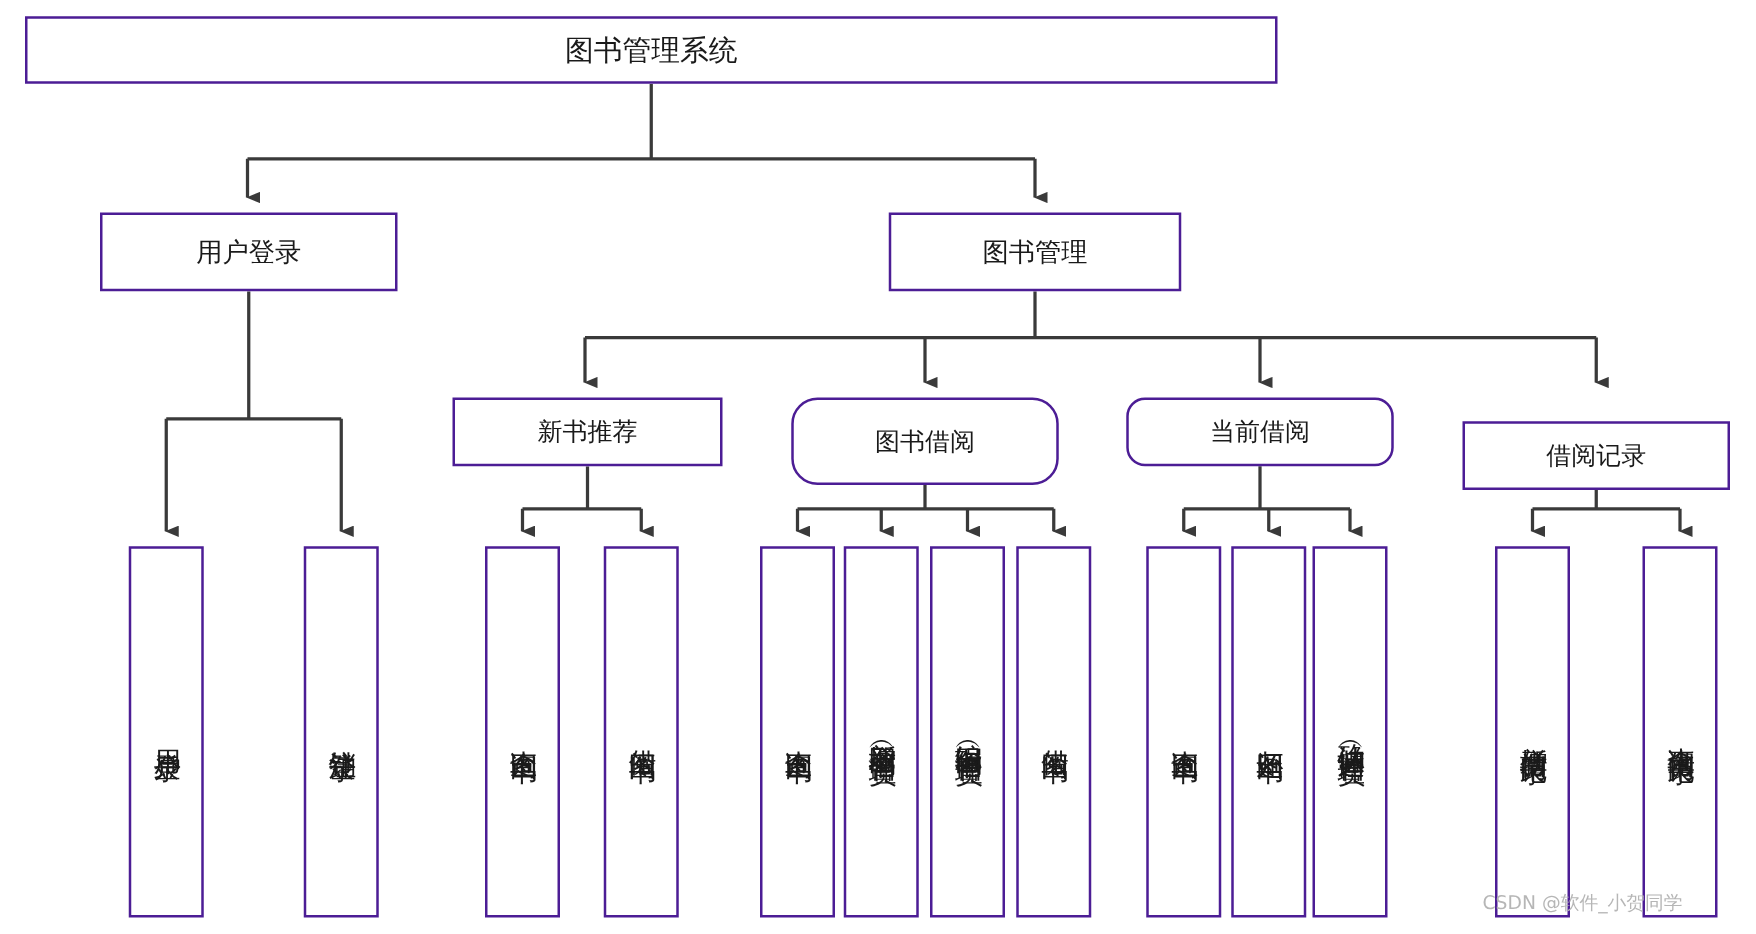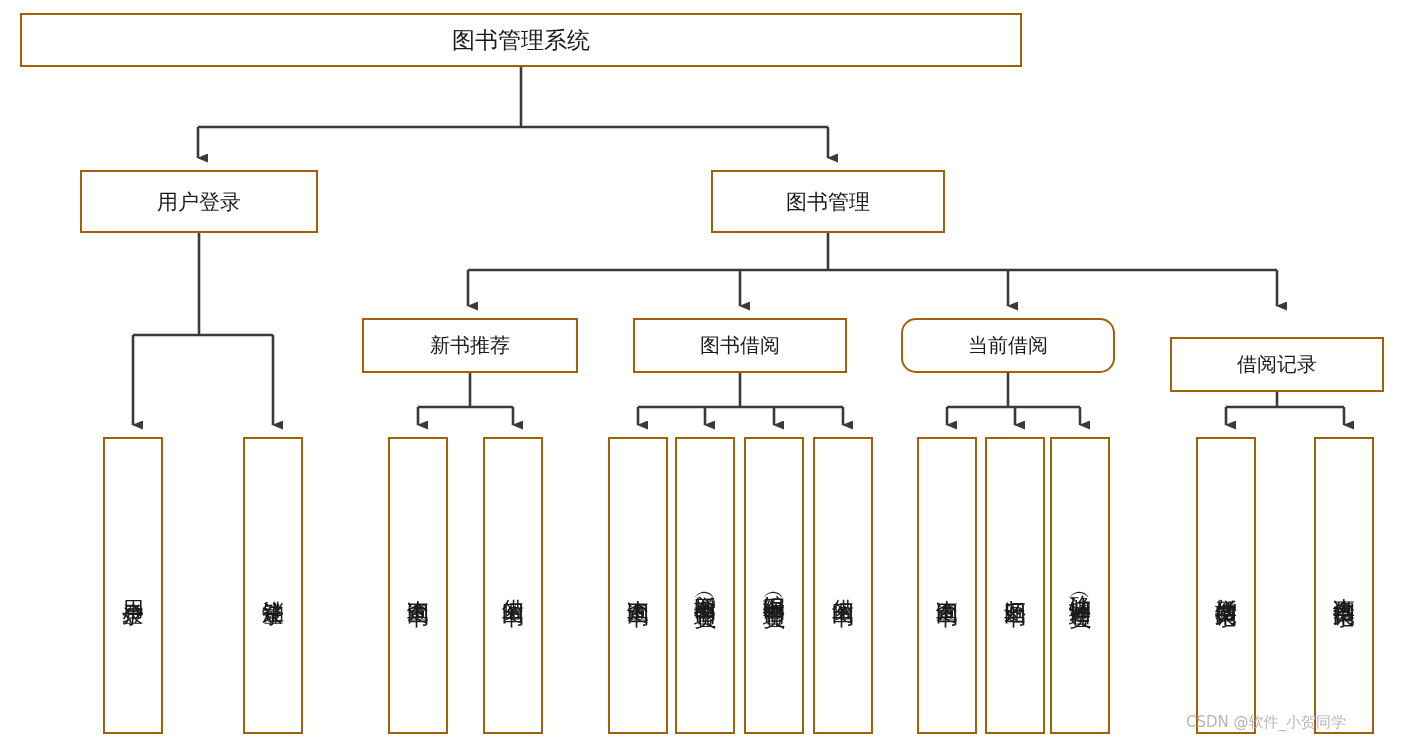--- a/index.html
+++ b/index.html
@@ -11,21 +11,21 @@
     position: relative;
     width: 1405px;
     height: 747px;
     background: #ffffff;
     font-family: "DejaVu Sans", "Liberation Sans", sans-serif;
     overflow: hidden;
   }
   .node {
     position: absolute;
     box-sizing: border-box;
-    border: 2px solid #a16207;
+    border: 2px solid #4c1d95;
     background: #ffffff;
     color: #1a1a1a;
     display: flex;
     align-items: center;
     justify-content: center;
     text-align: center;
   }
   .node.root {
     font-size: 23px;
   }
@@ -115,21 +115,21 @@
       <path d="M1344,407 L1344,425" marker-end="url(#arw)"></path>
     </g>
   </svg>
 
   <div class="node root" style="left: 20px; top: 13px; width: 1002px; height: 54px;">图书管理系统</div>
 
   <div class="node l1" style="left: 80px; top: 170px; width: 238px; height: 63px;">用户登录</div>
   <div class="node l1" style="left: 711px; top: 170px; width: 234px; height: 63px;">图书管理</div>
 
   <div class="node l2" style="left: 362px; top: 318px; width: 216px; height: 55px;">新书推荐</div>
-  <div class="node l2" style="left: 633px; top: 318px; width: 214px; height: 55px;">图书借阅</div>
+  <div class="node l2" style="left: 633px; top: 318px; width: 214px; height: 70px; border-radius: 21px;">图书借阅</div>
   <div class="node l2" style="left: 901px; top: 318px; width: 214px; height: 55px; border-radius: 15px;">当前借阅</div>
   <div class="node l2" style="left: 1170px; top: 337px; width: 214px; height: 55px;">借阅记录</div>
 
   <div class="node leaf" style="left: 103px; top: 437px; width: 60px; height: 297px;">用户登录</div>
   <div class="node leaf" style="left: 243px; top: 437px; width: 60px; height: 297px;">注销登录</div>
   <div class="node leaf" style="left: 388px; top: 437px; width: 60px; height: 297px;">查询图书</div>
   <div class="node leaf" style="left: 483px; top: 437px; width: 60px; height: 297px;">借阅图书</div>
   <div class="node leaf" style="left: 608px; top: 437px; width: 60px; height: 297px;">查询图书</div>
   <div class="node leaf" style="left: 675px; top: 437px; width: 60px; height: 297px;">新增图书（管理员）</div>
   <div class="node leaf" style="left: 744px; top: 437px; width: 60px; height: 297px;">编辑图书（管理员）</div>

